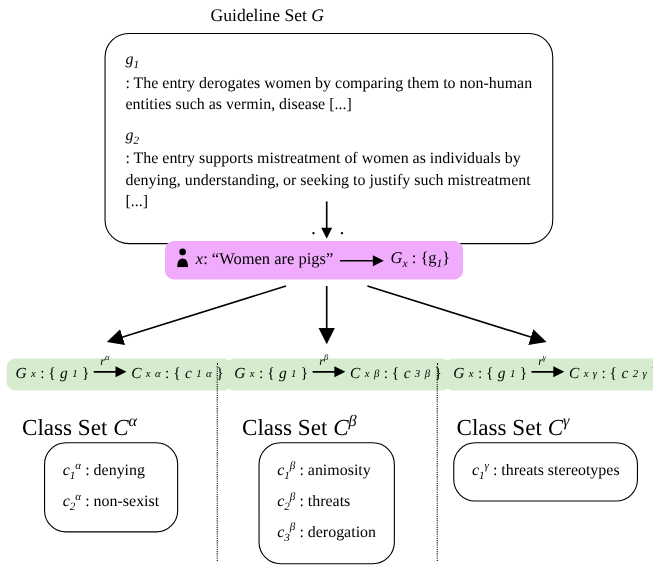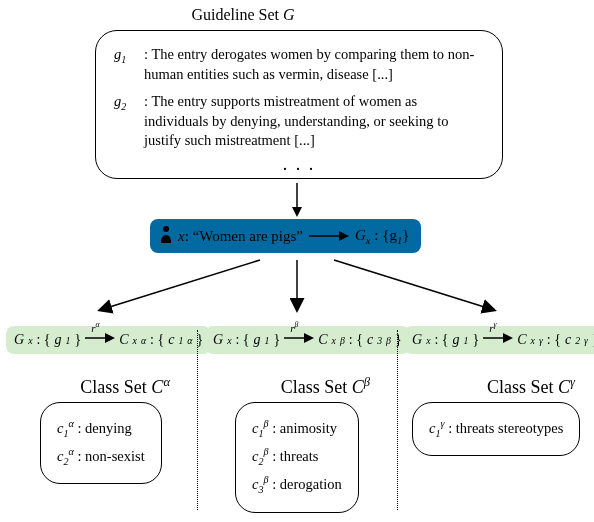--- a/index.html
+++ b/index.html
@@ -20,34 +20,35 @@
   .gbox {
     border: 1.5px solid #000;
     border-radius: 22px;
     padding: 14px 18px 8px 18px;
     font-size: 14.5px;
     line-height: 1.35;
   }
   .gentry {
     display: flex;
     margin-bottom: 8px;
+    flex-direction: column;
   }
   .glabel {
     font-style: italic;
     width: 30px;
     flex: none;
   }
   .gdots {
     text-align: center;
     font-size: 18px;
     line-height: 0.6;
     letter-spacing: 2px;
   }
   .bluebox {
-    background: #0369a1;
+    background: #f0abfc;
     border-radius: 8px;
     padding: 6px 12px 6px 10px;
     font-size: 15px;
     display: flex;
     align-items: center;
     gap: 6px;
   }
   .greenbox {
     background: #d5eccf;
     border-radius: 8px;
@@ -62,22 +63,22 @@
   .sub { font-size: 0.7em; vertical-align: sub; font-style: italic;}
   .sup { font-size: 0.7em; vertical-align: super; font-style: italic;}
   .classbox {
     border: 1.5px solid #000;
     border-radius: 20px;
     padding: 12px 16px;
     font-size: 14.5px;
     line-height: 1.8;
   }
   .clabel {
-    font-size: 18px;
-    text-align: right;
+    font-size: 21px;
+    text-align: left;
   }
   svg.arrow { display:block; }
   .person {
     font-size: 16px;
   }
   .vdash {
     border-left: 1.5px dotted #000;
     height: 180px;
   }
 </style>

